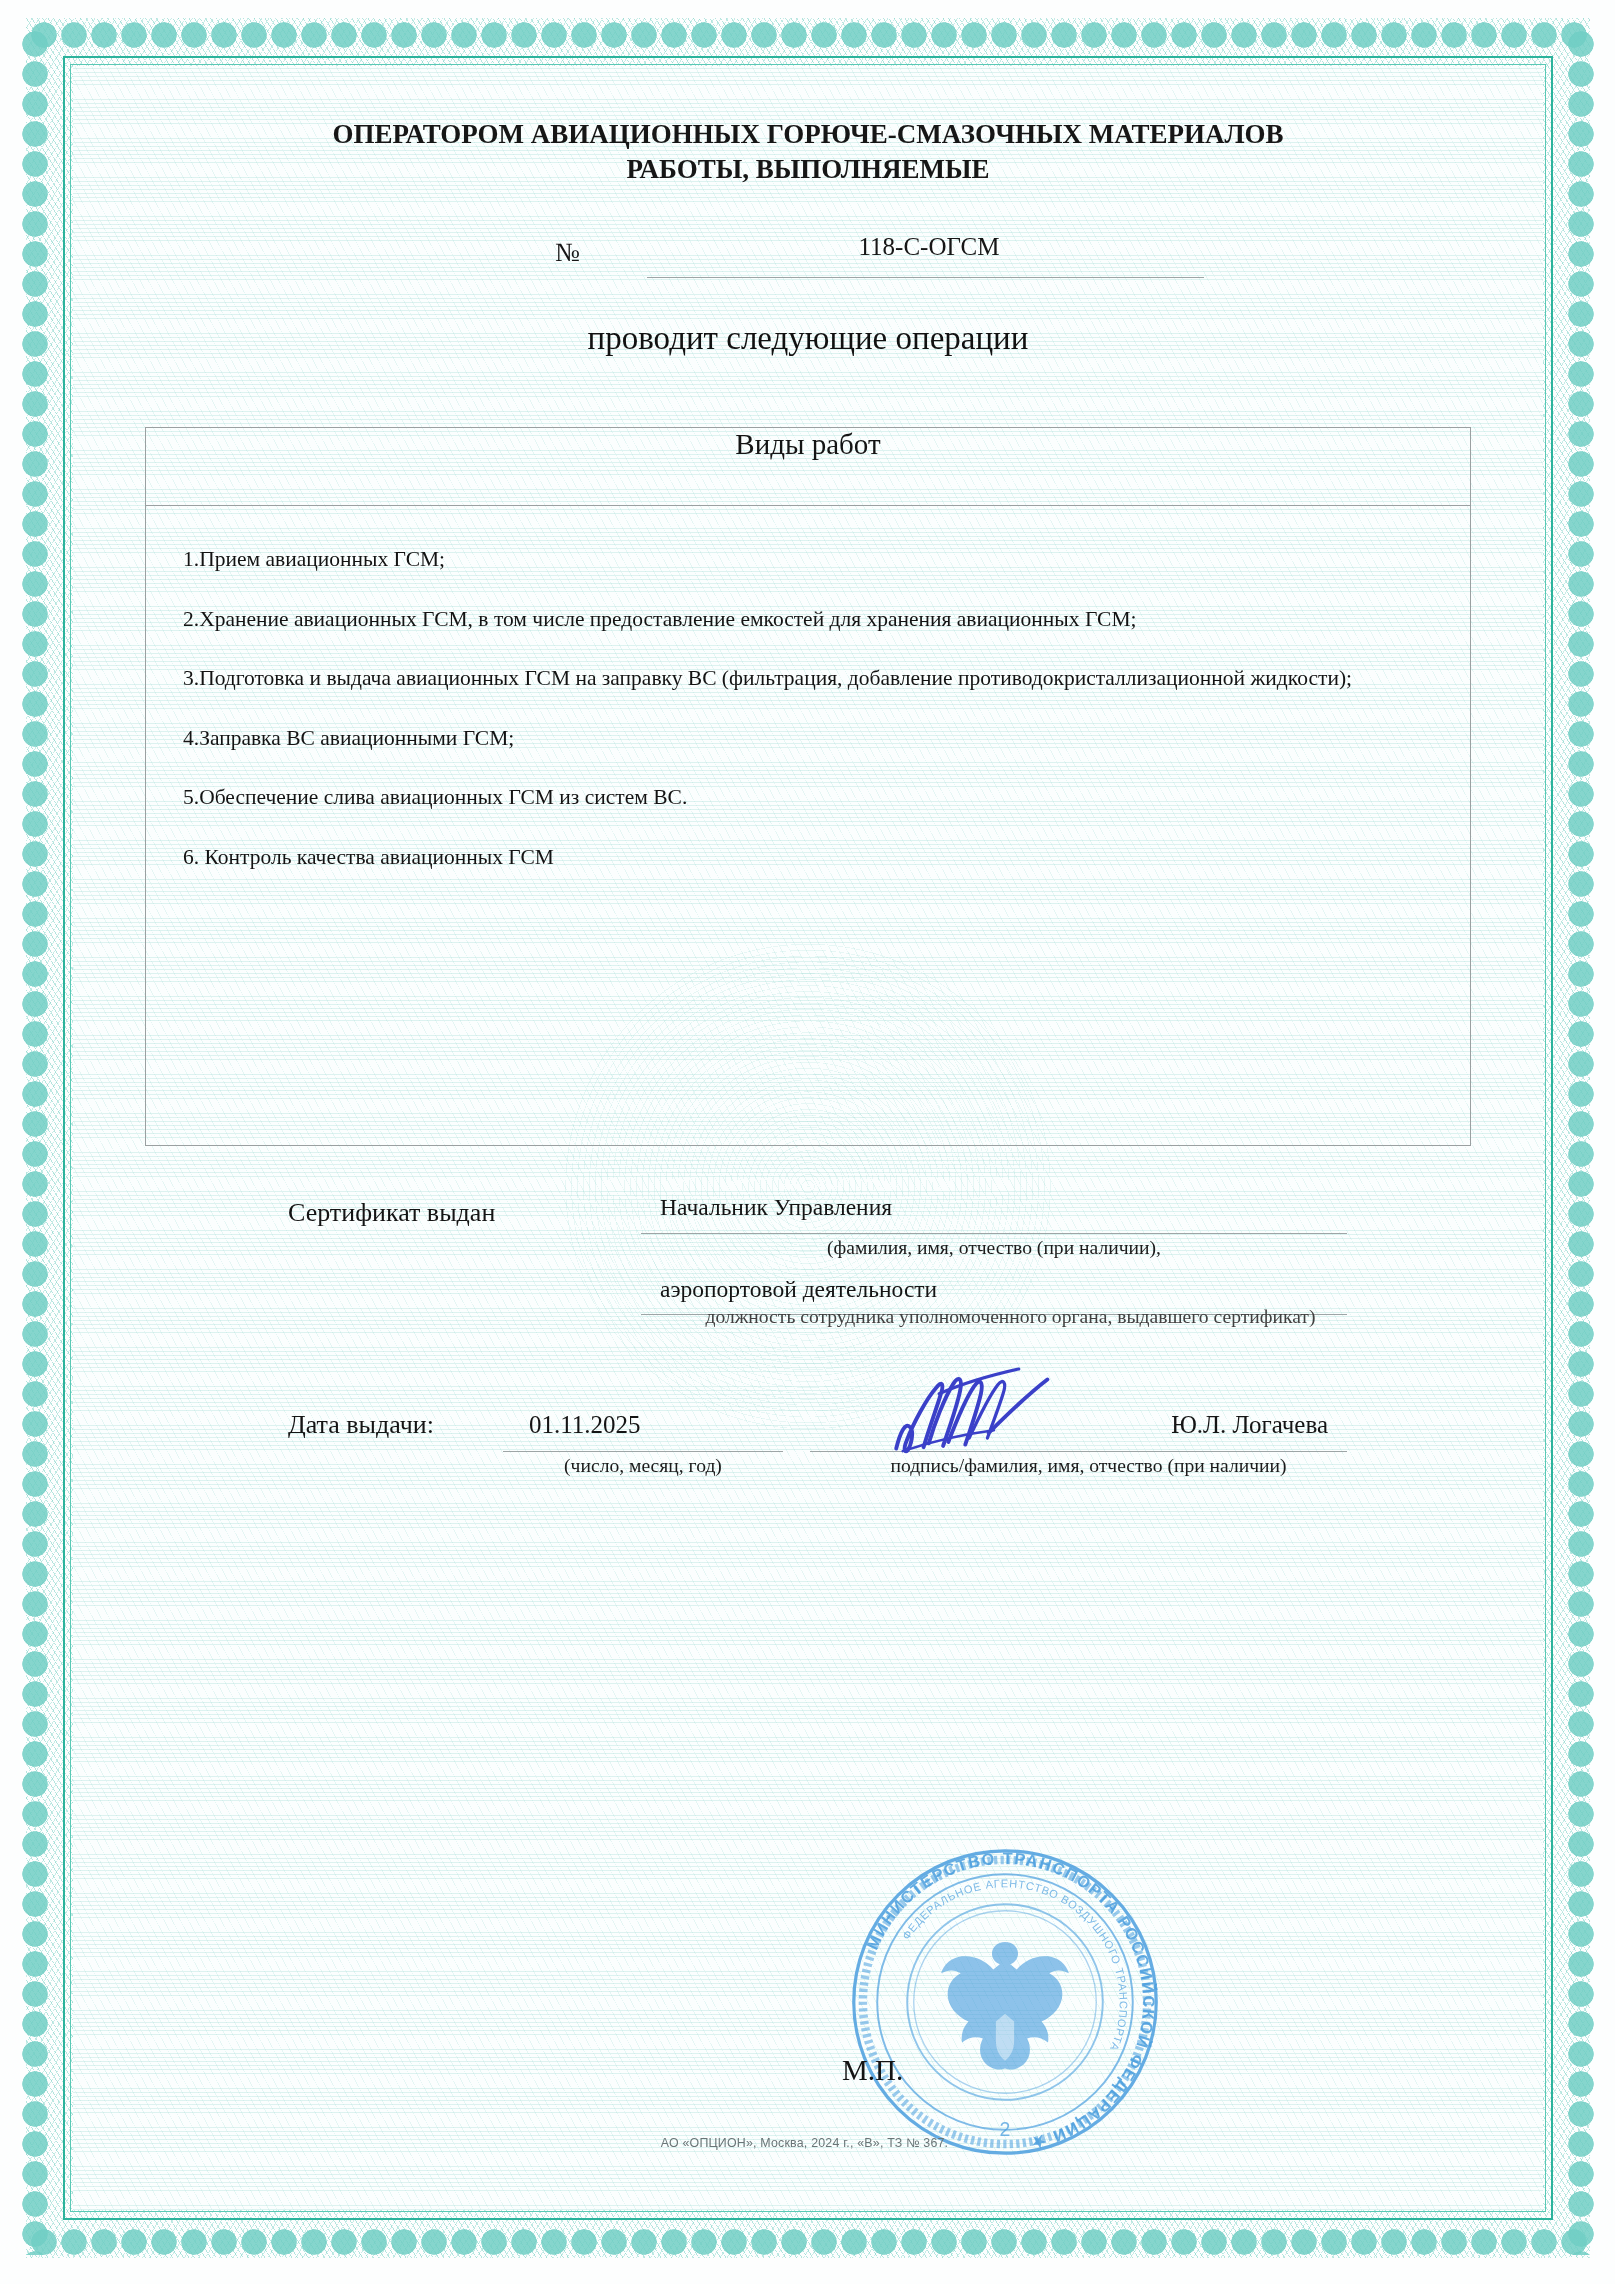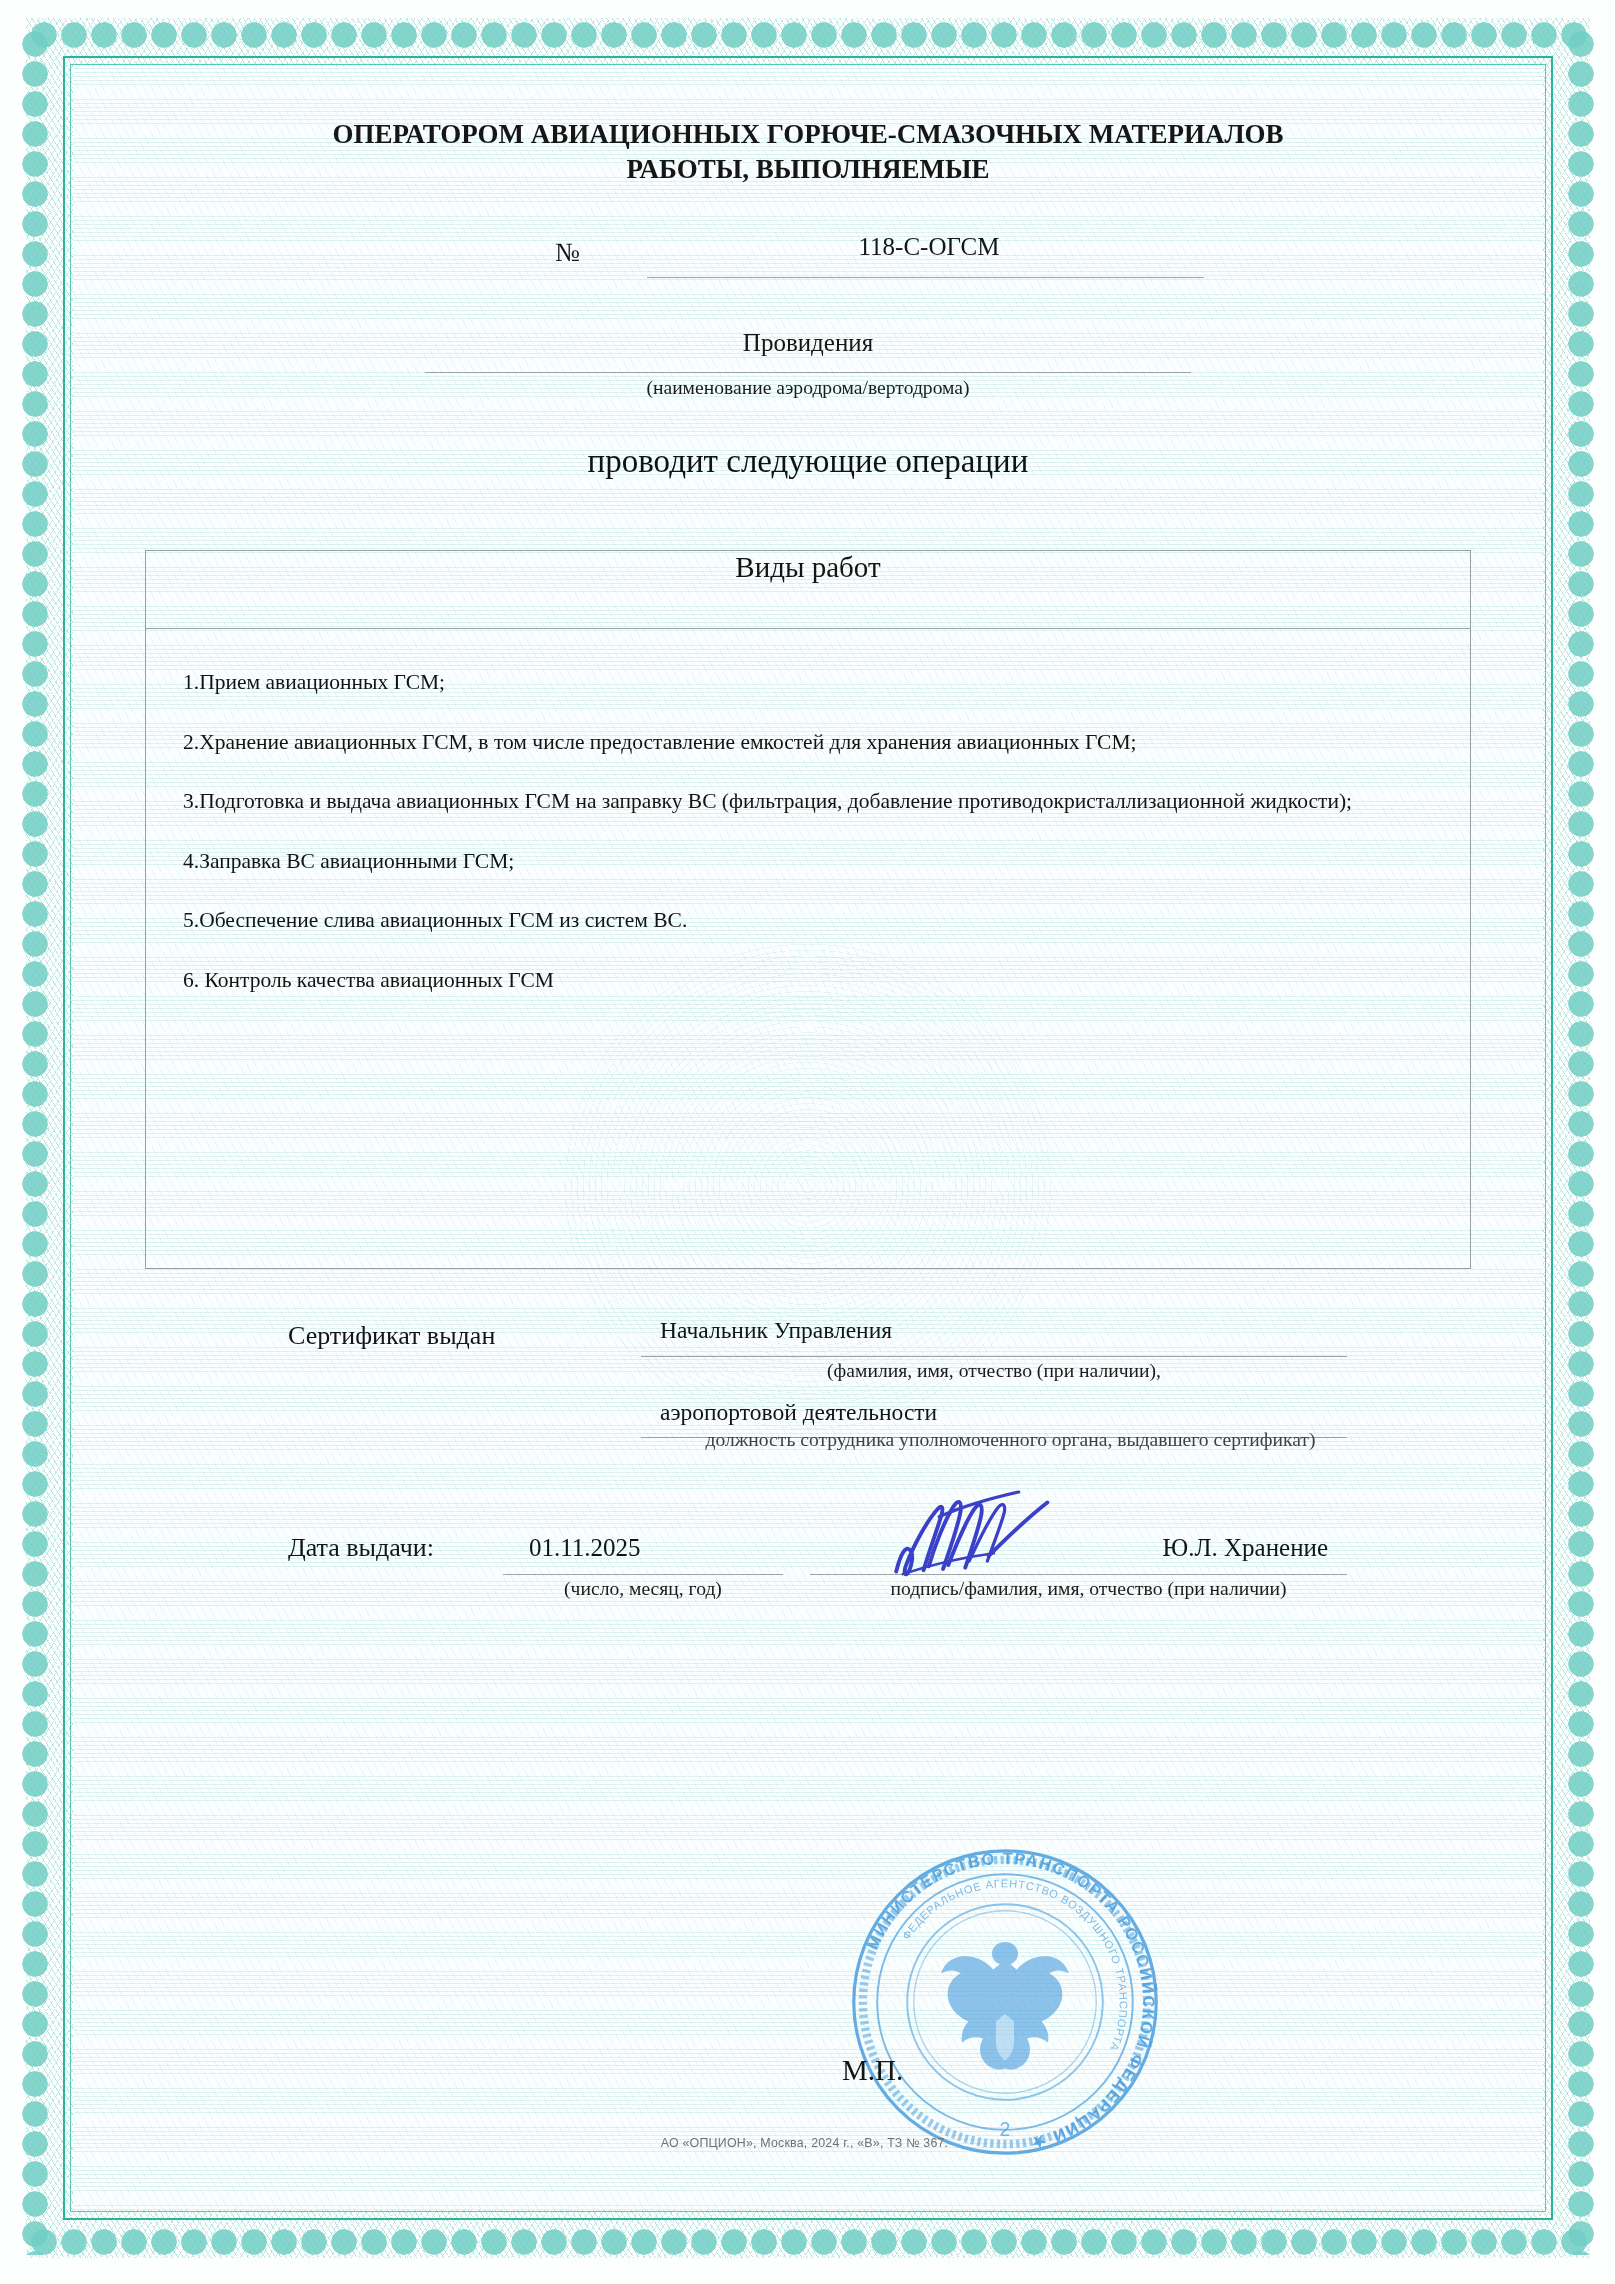--- a/index.html
+++ b/index.html
@@ -202,25 +202,20 @@
       <div>ОПЕРАТОРОМ АВИАЦИОННЫХ ГОРЮЧЕ-СМАЗОЧНЫХ МАТЕРИАЛОВ</div>
       <div>РАБОТЫ, ВЫПОЛНЯЕМЫЕ</div>
     </div>
 
     <div class="numrow">
       <span class="numlabel">№</span>
       <div class="numval">118-С-ОГСМ</div>
       <div class="numrule"></div>
     </div>
 
-    <div class="aerowrap">
-      <div class="aeroval">Провидения</div>
-      <div class="aerorule"></div>
-      <div class="aerocap">(наименование аэродрома/вертодрома)</div>
-    </div>
 
     <div class="operations">проводит следующие операции</div>
 
     <div class="worksbox">
       <div class="worksbox-head">
         <span>Виды работ</span>
       </div>
       <div class="workslist">
         <div class="workitem">1.Прием авиационных ГСМ;</div>
         <div class="workitem">2.Хранение авиационных ГСМ, в том числе предоставление емкостей для хранения авиационных ГСМ;</div>
@@ -240,21 +235,21 @@
       <div class="issued-rule2"></div>
       <div class="issued-cap2">должность сотрудника уполномоченного органа, выдавшего сертификат)</div>
     </div>
 
     <div class="daterow">
       <span class="date-label">Дата выдачи:</span>
       <span class="date-val">01.11.2025</span>
       <div class="date-rule"></div>
       <div class="date-cap">(число, месяц, год)</div>
 
-      <span class="sign-name">Ю.Л. Хранение</span>
+      <span class="sign-name">Ю.Л. Логачева</span>
       <div class="sign-rule"></div>
       <div class="sign-cap">подпись/фамилия, имя, отчество (при наличии)</div>
 
       <svg class="sign-ink" viewBox="0 0 330 170">
         <g fill="none" stroke="#3a40c8" stroke-linecap="round" stroke-linejoin="round">
           <path d="M8,128 C14,104 22,86 30,96 C36,104 30,124 26,130 C22,136 18,130 24,116 C34,90 54,52 70,34 C78,24 82,28 76,46 C70,66 56,104 50,126" stroke-width="6"></path>
           <path d="M58,120 C66,92 82,50 96,28 C104,16 110,20 106,40 C100,68 86,106 80,124" stroke-width="6"></path>
           <path d="M88,118 C98,92 114,52 128,32 C136,20 142,24 138,44 C132,70 120,104 114,122" stroke-width="6"></path>
           <path d="M120,112 C132,86 150,48 164,30 C172,20 178,26 172,44 C166,64 154,94 148,112" stroke-width="5"></path>
           <path d="M74,44 C110,28 160,14 196,6" stroke-width="5"></path>

